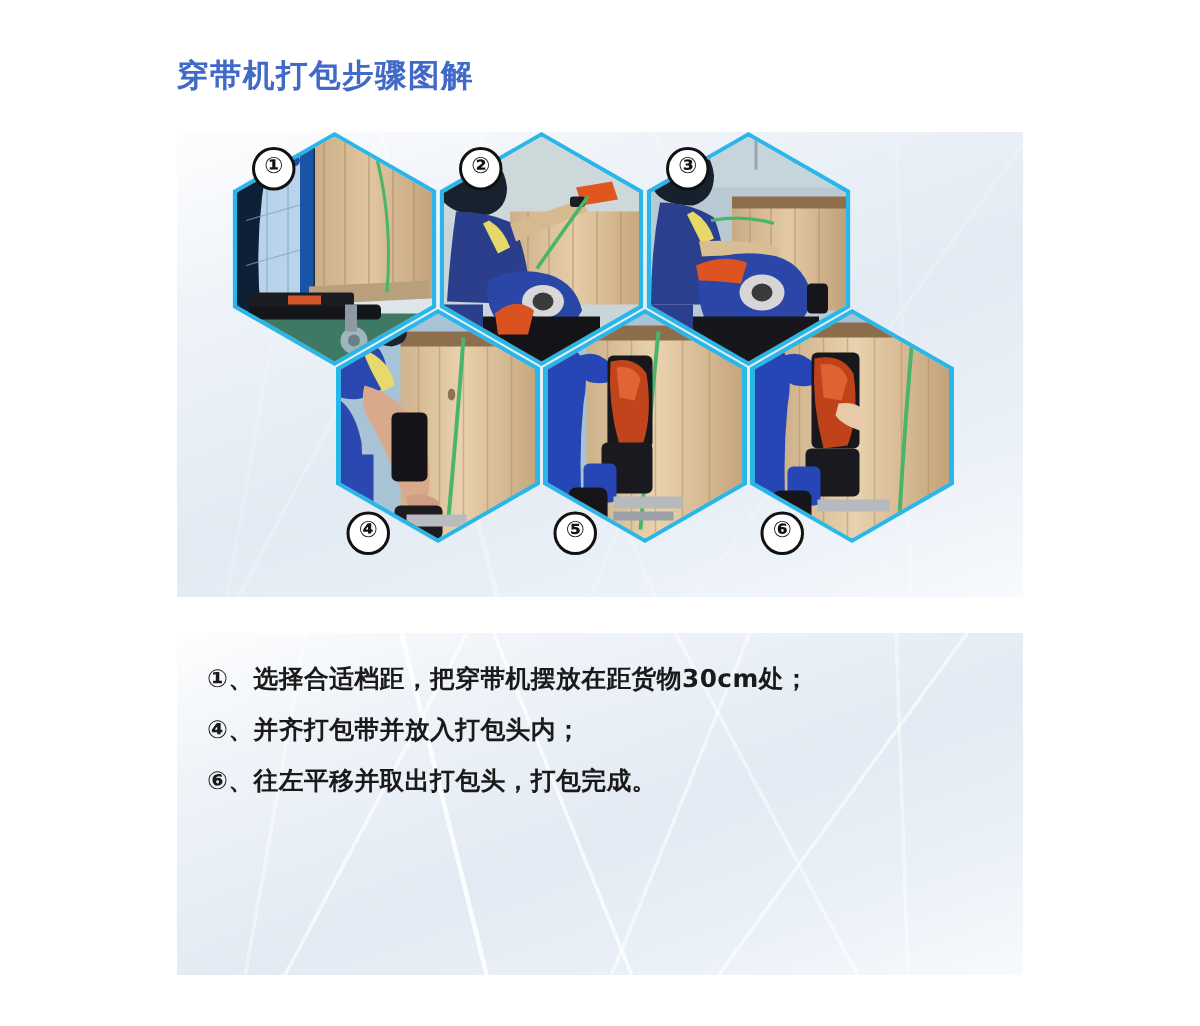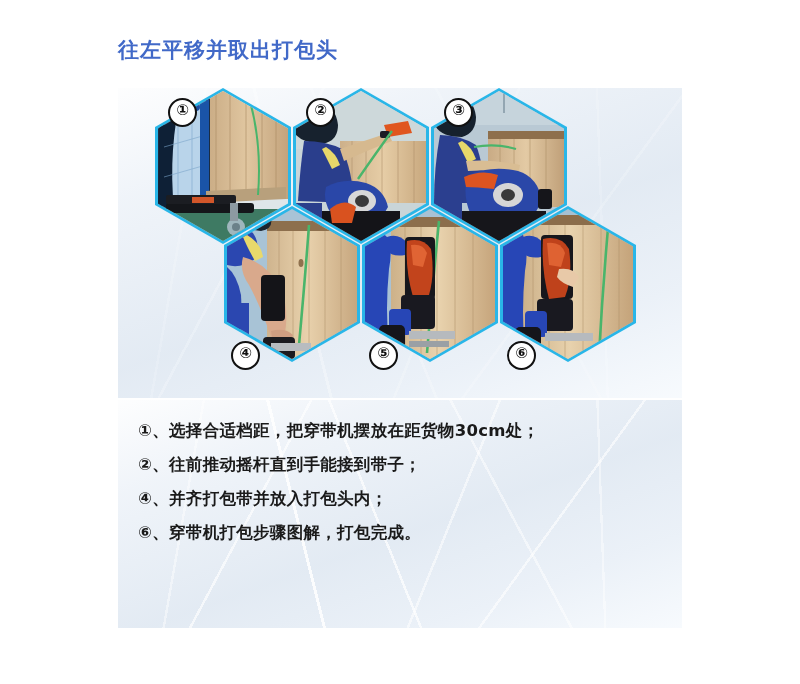--- a/index.html
+++ b/index.html
@@ -32,21 +32,21 @@
       linear-gradient(160deg,
         rgba(255,255,255,0.92) 0%,
         rgba(241,245,250,0.85) 22%,
         rgba(226,234,243,0.90) 55%,
         rgba(235,241,248,0.92) 78%,
         rgba(248,251,254,0.95) 100%),
       linear-gradient(#e8eef5,#e8eef5);
     overflow:hidden;
   }
   #gallery-panel{ top:88px; height:310px; }
-  #steps-panel{ top:400px; height:228px; }
+  #steps-panel{ top:422px; height:228px; }
 
   
   .streaks{
     position:absolute; inset:0;
     pointer-events:none;
     background-image:
       linear-gradient(76deg, transparent 0 33.0%, rgba(255,255,255,.85) 33.0% 33.5%, transparent 33.5% 100%),
       linear-gradient(68deg, transparent 0 46.0%, rgba(255,255,255,.70) 46.0% 46.4%, transparent 46.4% 100%),
       linear-gradient(118deg, transparent 0 28.0%, rgba(255,255,255,.65) 28.0% 28.4%, transparent 28.4% 100%),
       linear-gradient(112deg, transparent 0 58.0%, rgba(255,255,255,.55) 58.0% 58.4%, transparent 58.4% 100%),
@@ -102,21 +102,21 @@
     line-height:34px;
     white-space:nowrap;
     font-weight:700;
     font-family:"DejaVu Sans","Liberation Sans",sans-serif;
     letter-spacing:.3px;
   }
 </style>
 </head>
 <body>
 
-<div id="page-title">往左平移并取出打包头</div>
+<div id="page-title">穿带机打包步骤图解</div>
 
 <div class="panel" id="gallery-panel">
   <div class="streaks"></div>
 
   <div class="hex" style="left:37px;top:0px;">
     <div class="hex-inner">
       <svg viewBox="0 0 130 150" preserveAspectRatio="none">
         <defs>
           <linearGradient id="g1wood" x1="0" y1="0" x2="1" y2="0">
             <stop offset="0" stop-color="#c9ab84"></stop>
@@ -350,17 +350,16 @@
       </svg>
     </div>
   </div>
   <div class="badge" style="left:389px;top:253px;">⑥</div>
 </div>
 
 <div class="panel" id="steps-panel">
   <div class="streaks"></div>
   <div id="steps-list">
     <div class="step-line">①、选择合适档距，把穿带机摆放在距货物30cm处；</div>
-    <div class="step-line">②、往前推动摇杆直到手能接到带子；</div>
     <div class="step-line">④、并齐打包带并放入打包头内；</div>
-    <div class="step-line">⑥、穿带机打包步骤图解，打包完成。</div>
+    <div class="step-line">⑥、往左平移并取出打包头，打包完成。</div>
   </div>
 </div>
 
 </body></html>

